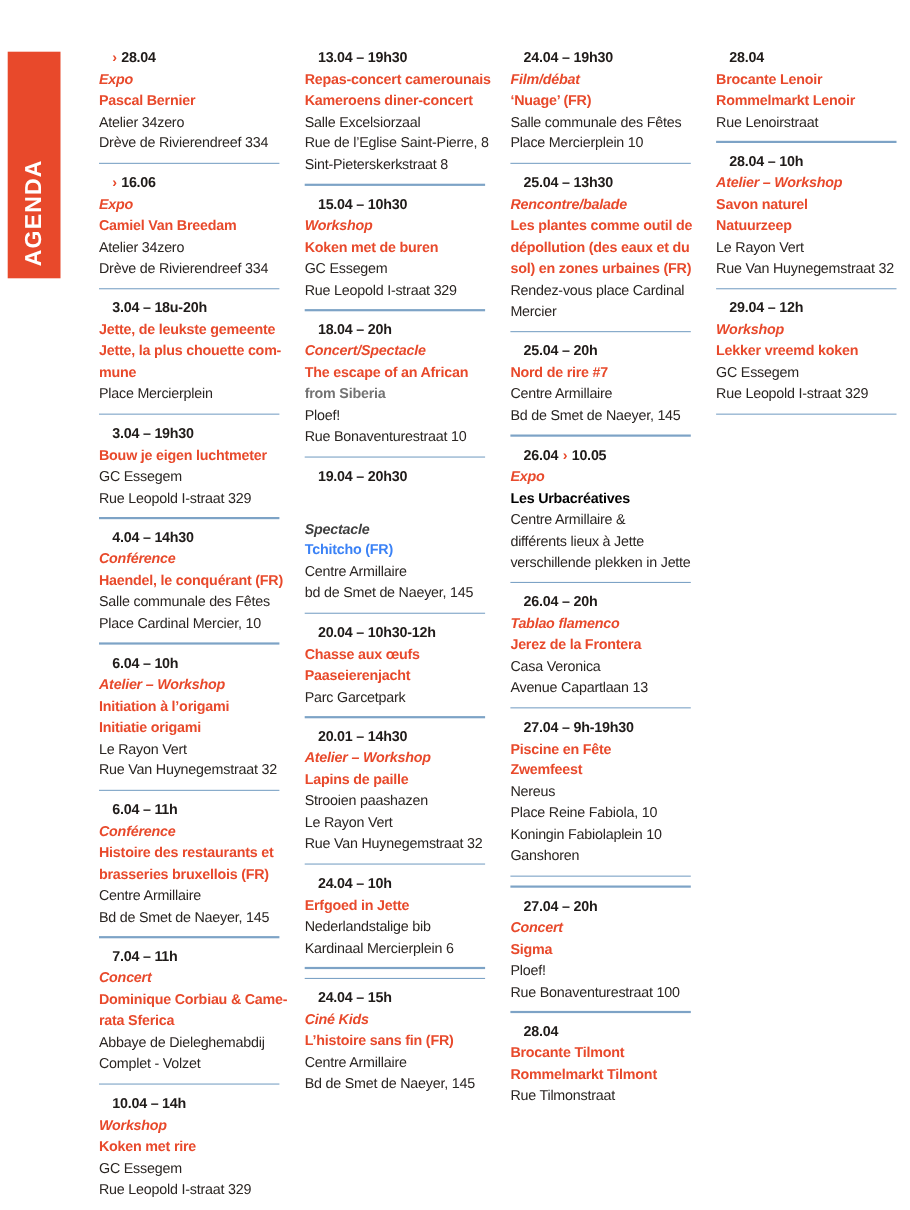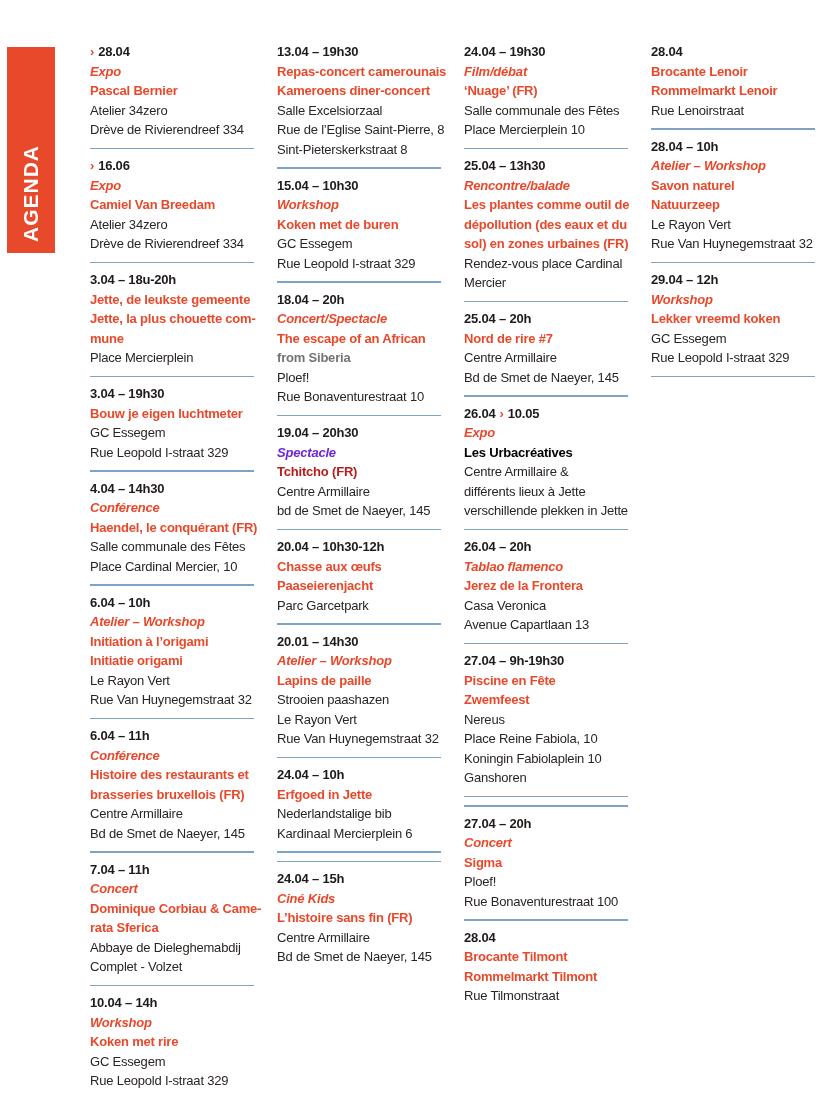--- a/index.html
+++ b/index.html
@@ -16,21 +16,21 @@
     writing-mode:vertical-rl;transform:rotate(180deg);
     color:#ffffff;font-weight:700;font-size:21px;letter-spacing:1px;
     margin-bottom:11px;
   }
   .columns{position:absolute;left:90px;top:42px;display:flex;gap:23px;}
   .col{width:164px;flex:none;}
   .line{
     font-size:13px;line-height:19.5px;letter-spacing:-0.2px;
     color:#2a2522;white-space:nowrap;
   }
-  .date{font-weight:700;color:#1f1b19;}
+  .date{font-weight:700;color:#1f1b19;margin-left:12px;}
   .category{font-weight:700;font-style:italic;}
   .title{font-weight:700;}
   .chev{font-weight:700;margin-right:4px;}
   .chev.mid{margin:0 4px;}
   .rule{height:1.5px;margin:8px 0 7px;}
 </style>
 </head>
 <body>
 
 <div class="page">
@@ -135,22 +135,22 @@
           <div class="line date"><span>18.04 – 20h</span></div>
           <div class="line category" style="color: rgb(232, 73, 43);">Concert/Spectacle</div>
           <div class="line title" style="color: rgb(232, 73, 43);">The escape of an African</div>
           <div class="line title" style="color: #737373;">from Siberia</div>
           <div class="line detail" style="color: rgb(42, 37, 34);">Ploef!</div>
           <div class="line detail" style="color: rgb(42, 37, 34);">Rue Bonaventurestraat 10</div>
         </div>
         <div class="rule" style="background: rgb(125, 163, 198);"></div>
         <div class="event">
           <div class="line date"><span>19.04 – 20h30</span></div>
-          <div class="line category" style="color: #6d28d9;">Spectacle</div>
-          <div class="line title" style="color: #b91c1c;">Tchitcho (FR)</div>
+          <div class="line category" style="color: #404040; margin-top: 28px;">Spectacle</div>
+          <div class="line title" style="color: #3b82f6;">Tchitcho (FR)</div>
           <div class="line detail" style="color: rgb(42, 37, 34);">Centre Armillaire</div>
           <div class="line detail" style="color: rgb(42, 37, 34);">bd de Smet de Naeyer, 145</div>
         </div>
         <div class="rule" style="background: rgb(125, 163, 198);"></div>
         <div class="event">
           <div class="line date"><span>20.04 – 10h30-12h</span></div>
           <div class="line title" style="color: rgb(232, 73, 43);">Chasse aux œufs</div>
           <div class="line title" style="color: rgb(232, 73, 43);">Paaseierenjacht</div>
           <div class="line detail" style="color: rgb(42, 37, 34);">Parc Garcetpark</div>
         </div>

